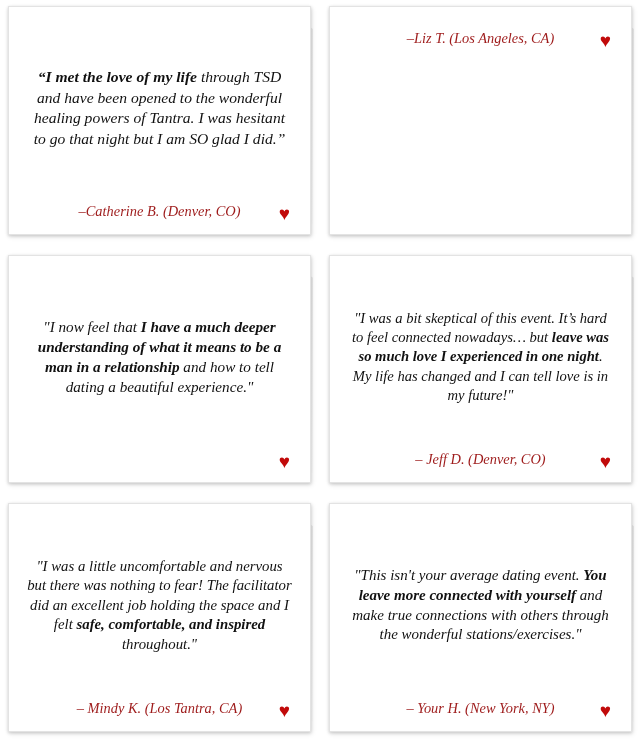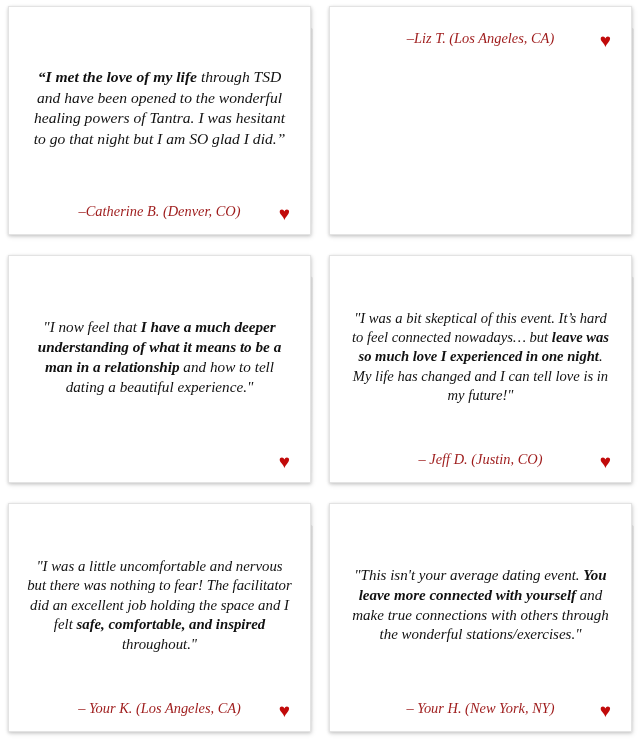--- a/index.html
+++ b/index.html
@@ -141,34 +141,34 @@
     </div>
   </div>
 
   <div class="card-wrap c3">
     <div class="card-shadow"></div>
     <div class="card">
       <div class="quote">
         <span class="q"><span>"I was a bit skeptical of this event. It’s hard to feel connected nowadays… but </span><b>leave was so much love I experienced in one night</b><span>. My life has changed and I can tell love is in my future!"</span></span>
       </div>
       <div class="footer">
-        <div class="attrib">– Jeff D. (Justin, CO)</div>
+        <div class="attrib">– Jeff D. (Denver, CO)</div>
         <div class="heart">♥</div>
       </div>
     </div>
   </div>
 
   <div class="card-wrap c4">
     <div class="card-shadow"></div>
     <div class="card">
       <div class="quote">
         <span class="q"><span>"I was a little uncomfortable and nervous but there was nothing to fear! The facilitator did an excellent job holding the space and I felt </span><b>safe, comfortable, and inspired</b><span> throughout."</span></span>
       </div>
       <div class="footer">
-        <div class="attrib">– Your K. (Los Angeles, CA)</div>
+        <div class="attrib">– Mindy K. (Los Tantra, CA)</div>
         <div class="heart">♥</div>
       </div>
     </div>
   </div>
 
   <div class="card-wrap c5">
     <div class="card-shadow"></div>
     <div class="card">
       <div class="quote">
         <span class="q"><span>"This isn't your average dating event. </span><b>You leave more connected with yourself</b><span> and make true connections with others through the wonderful stations/exercises."</span></span>

